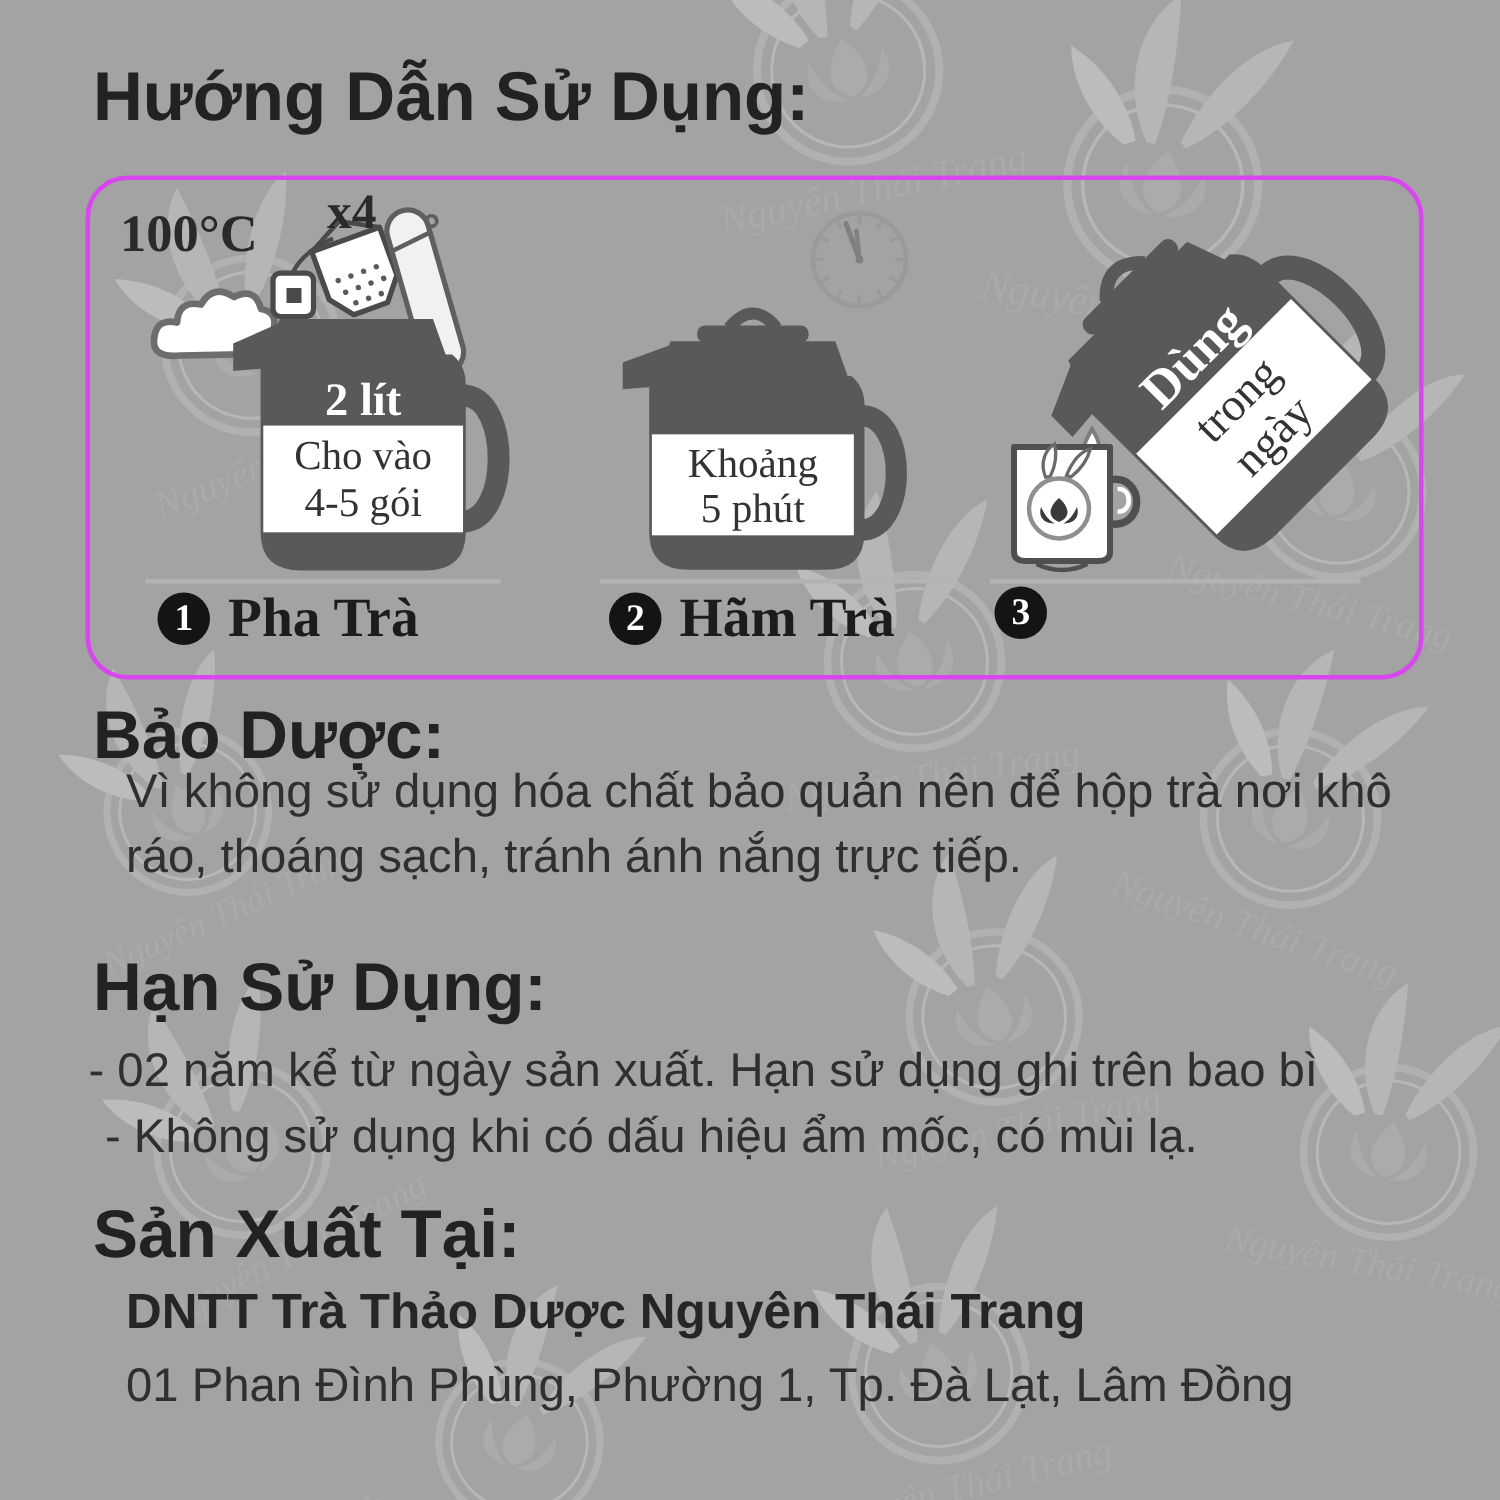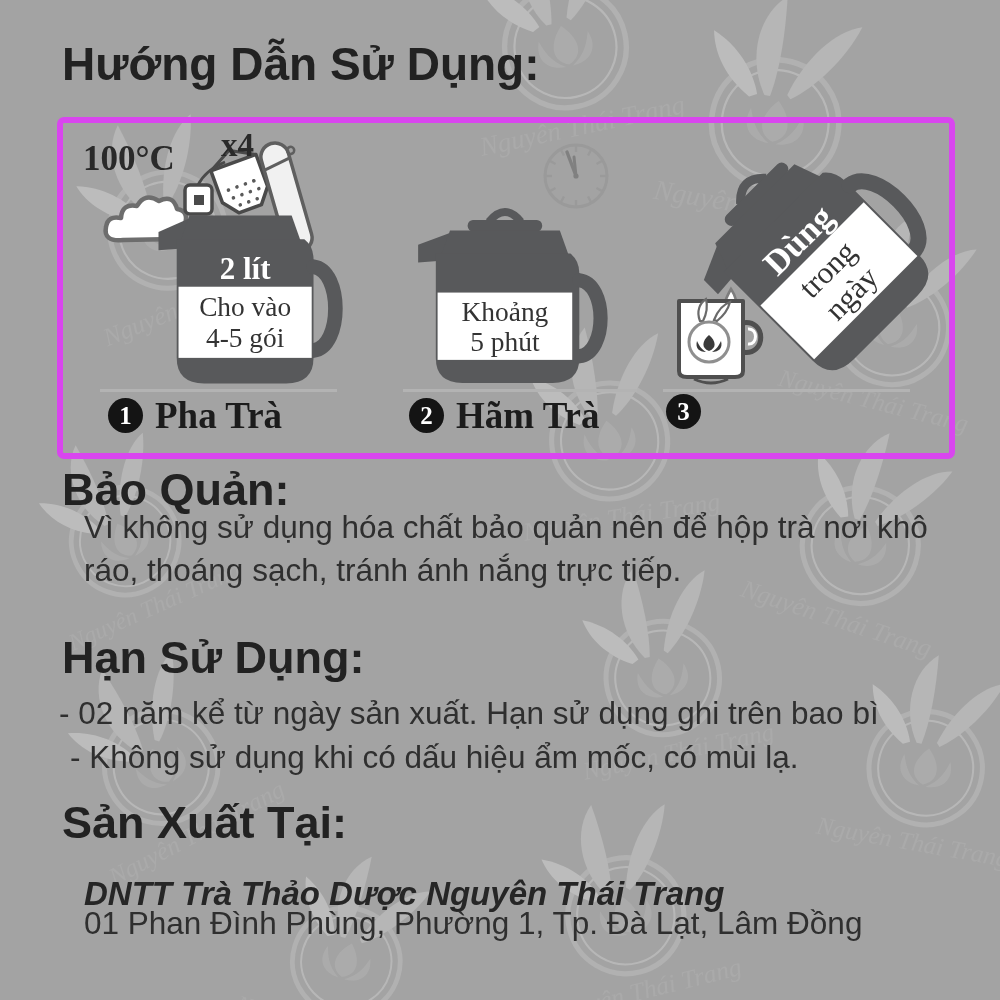--- a/index.html
+++ b/index.html
@@ -5,21 +5,21 @@
   html,body{margin:0;padding:0;background:#ffffff;}
   .page{position:relative;width:1000px;height:1000px;background:#a3a3a3;overflow:hidden;
         font-family:"Liberation Sans","DejaVu Sans",sans-serif;color:#2e2e2e;}
   .abs{position:absolute;}
   
   .h-main{font-weight:bold;font-size:45px;color:#222;letter-spacing:0px;line-height:1.25;white-space:nowrap;}
   .title{left:62px;top:36px;font-size:46px;}
   .body-text{font-size:31.5px;color:#2f2f2f;line-height:43px;}
   .nowrap{white-space:nowrap;}
   
-  .steps-box{left:57px;top:117px;width:886px;height:330px;border:6px solid #d946ef;border-radius:7px;background:transparent;text-decoration:underline;}
+  .steps-box{left:57px;top:117px;width:886px;height:330px;border:3px solid #d946ef;border-radius:28px;background:transparent;text-decoration:underline;}
   .serif{font-family:"Liberation Serif","DejaVu Serif",serif;}
   .temp{left:20px;top:16px;font-size:35px;font-weight:bold;color:#2a2a2a;}
   .x4{left:158px;top:4px;font-size:33px;font-weight:bold;color:#2a2a2a;}
   .step-line{height:3px;background:#b3b3b3;top:266px;}
   .step-label-row{top:271px;display:flex;align-items:center;gap:12px;}
   .stepnum{width:35px;height:35px;border-radius:50%;background:#141414;color:#fff;display:flex;
            align-items:center;justify-content:center;font-weight:bold;font-size:25px;
            font-family:"Liberation Serif","DejaVu Serif",serif;flex:0 0 auto;}
   .step-label{font-family:"Liberation Serif","DejaVu Serif",serif;font-weight:bold;font-size:37px;color:#1c1c1c;white-space:nowrap;}
   .kettle3-wrap{left:646px;top:14px;width:216px;height:224px;transform:rotate(-45deg);}
@@ -221,24 +221,24 @@
       <path d="M51,46 C53,53 49,57 42,57 C47,54 49,50 51,46 Z" fill="#3a3a3a"></path>
     </svg>
 
     <div class="abs step-line" style="left:600px;width:247px"></div>
     <div class="abs step-label-row" style="left:603px">
       <div class="stepnum">3</div>
     </div>
 
   </div>
 
-  <div class="abs h-main" style="left:62px;top:462px">Bảo Quản:</div>
+  <div class="abs h-main" style="left:62px;top:462px">Bảo Dược:</div>
   <div class="abs body-text sec-body" style="top:506px">Vì không sử dụng hóa chất bảo quản nên để hộp trà nơi khô ráo, thoáng sạch, tránh ánh nắng trực tiếp.</div>
 
   <div class="abs h-main" style="left:62px;top:630px">Hạn Sử Dụng:</div>
   <div class="abs body-text nowrap" style="left:59px;top:692px">- 02 năm kể từ ngày sản xuất. Hạn sử dụng ghi trên bao bì</div>
   <div class="abs body-text nowrap" style="left:70px;top:736px">- Không sử dụng khi có dấu hiệu ẩm mốc, có mùi lạ.</div>
 
   <div class="abs h-main" style="left:62px;top:795px">Sản Xuất Tại:</div>
-  <div class="abs body-text nowrap" style="left:84px;top:872px;font-weight:bold;font-style:italic;font-size:33px;color:#262626">DNTT Trà Thảo Dược Nguyên Thái Trang</div>
+  <div class="abs body-text nowrap" style="left:84px;top:852px;font-weight:bold;font-size:33px;color:#262626">DNTT Trà Thảo Dược Nguyên Thái Trang</div>
   <div class="abs body-text nowrap" style="left:84px;top:902px">01 Phan Đình Phùng, Phường 1, Tp. Đà Lạt, Lâm Đồng</div>
 
 </div>
 
 </body></html>

